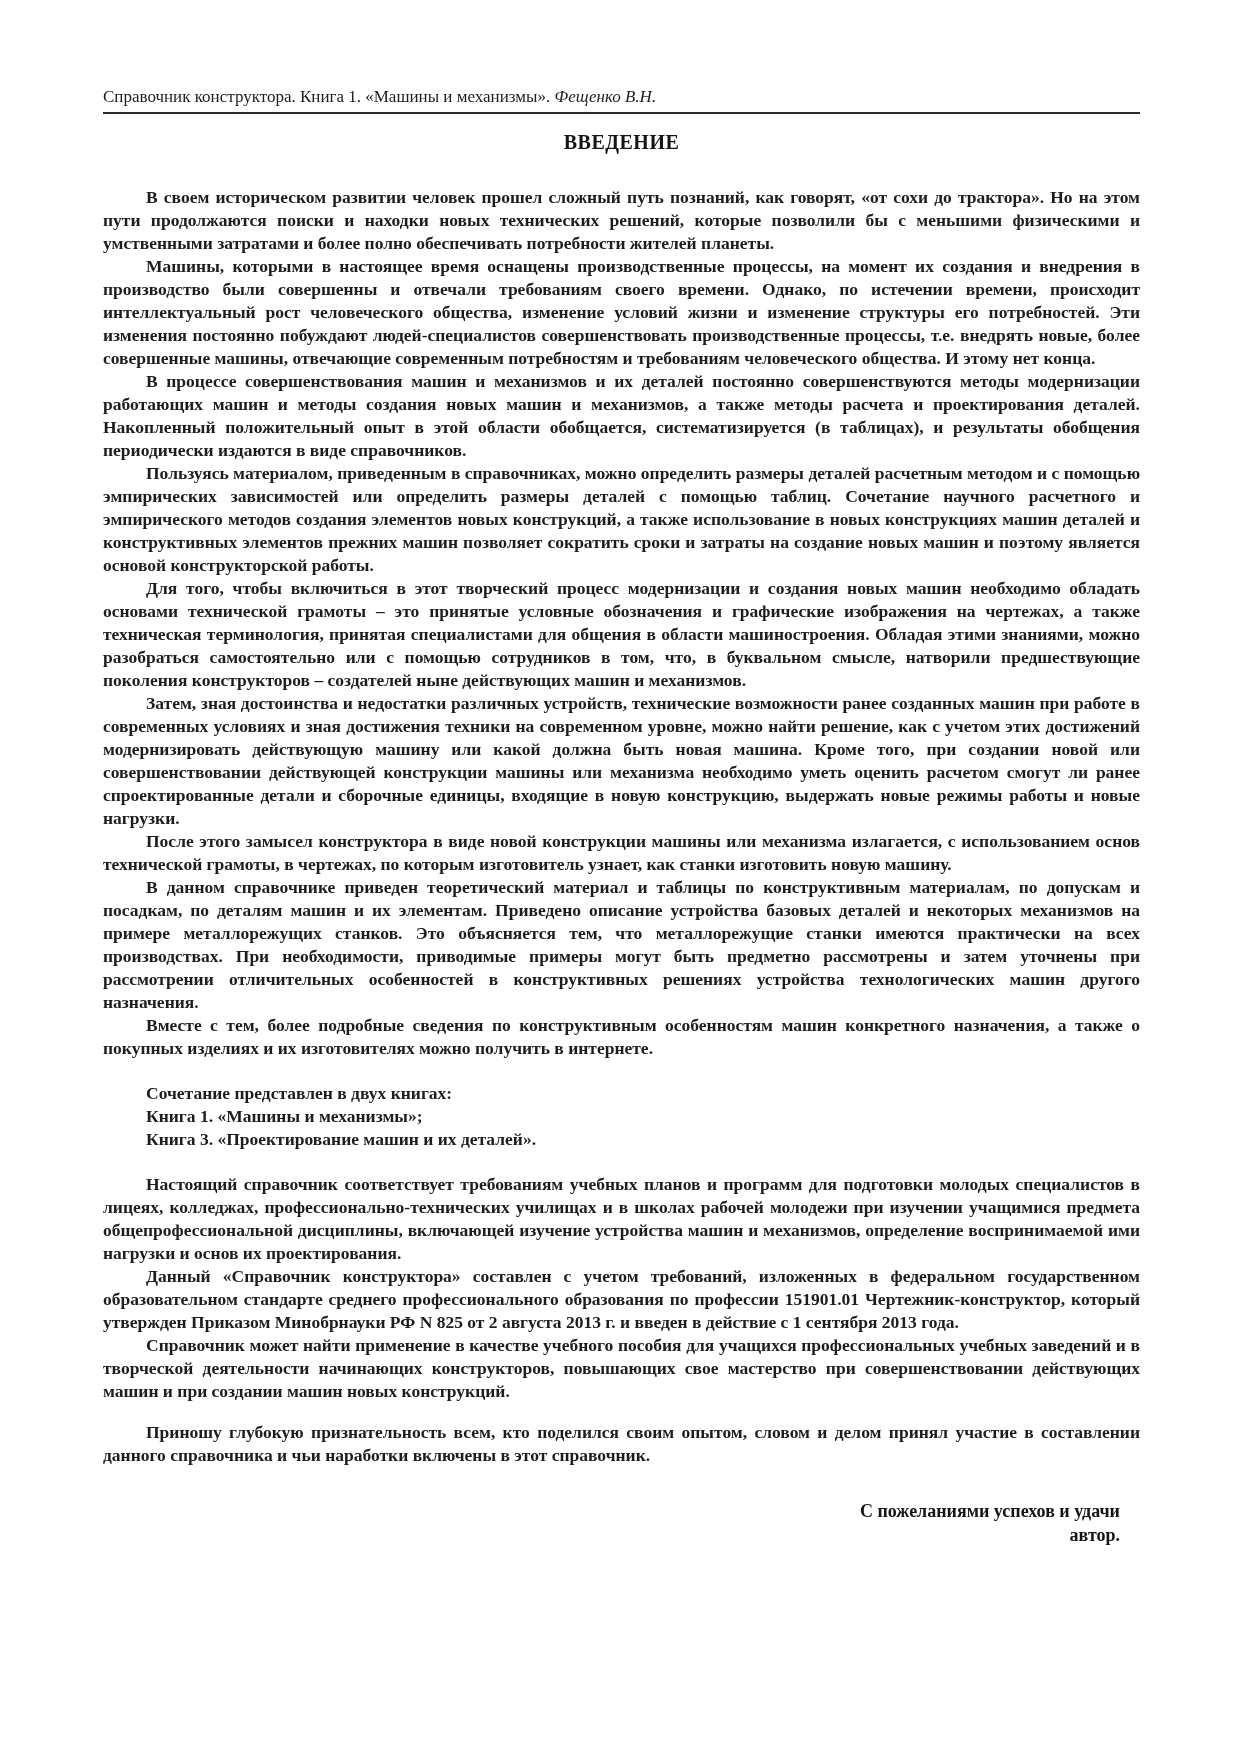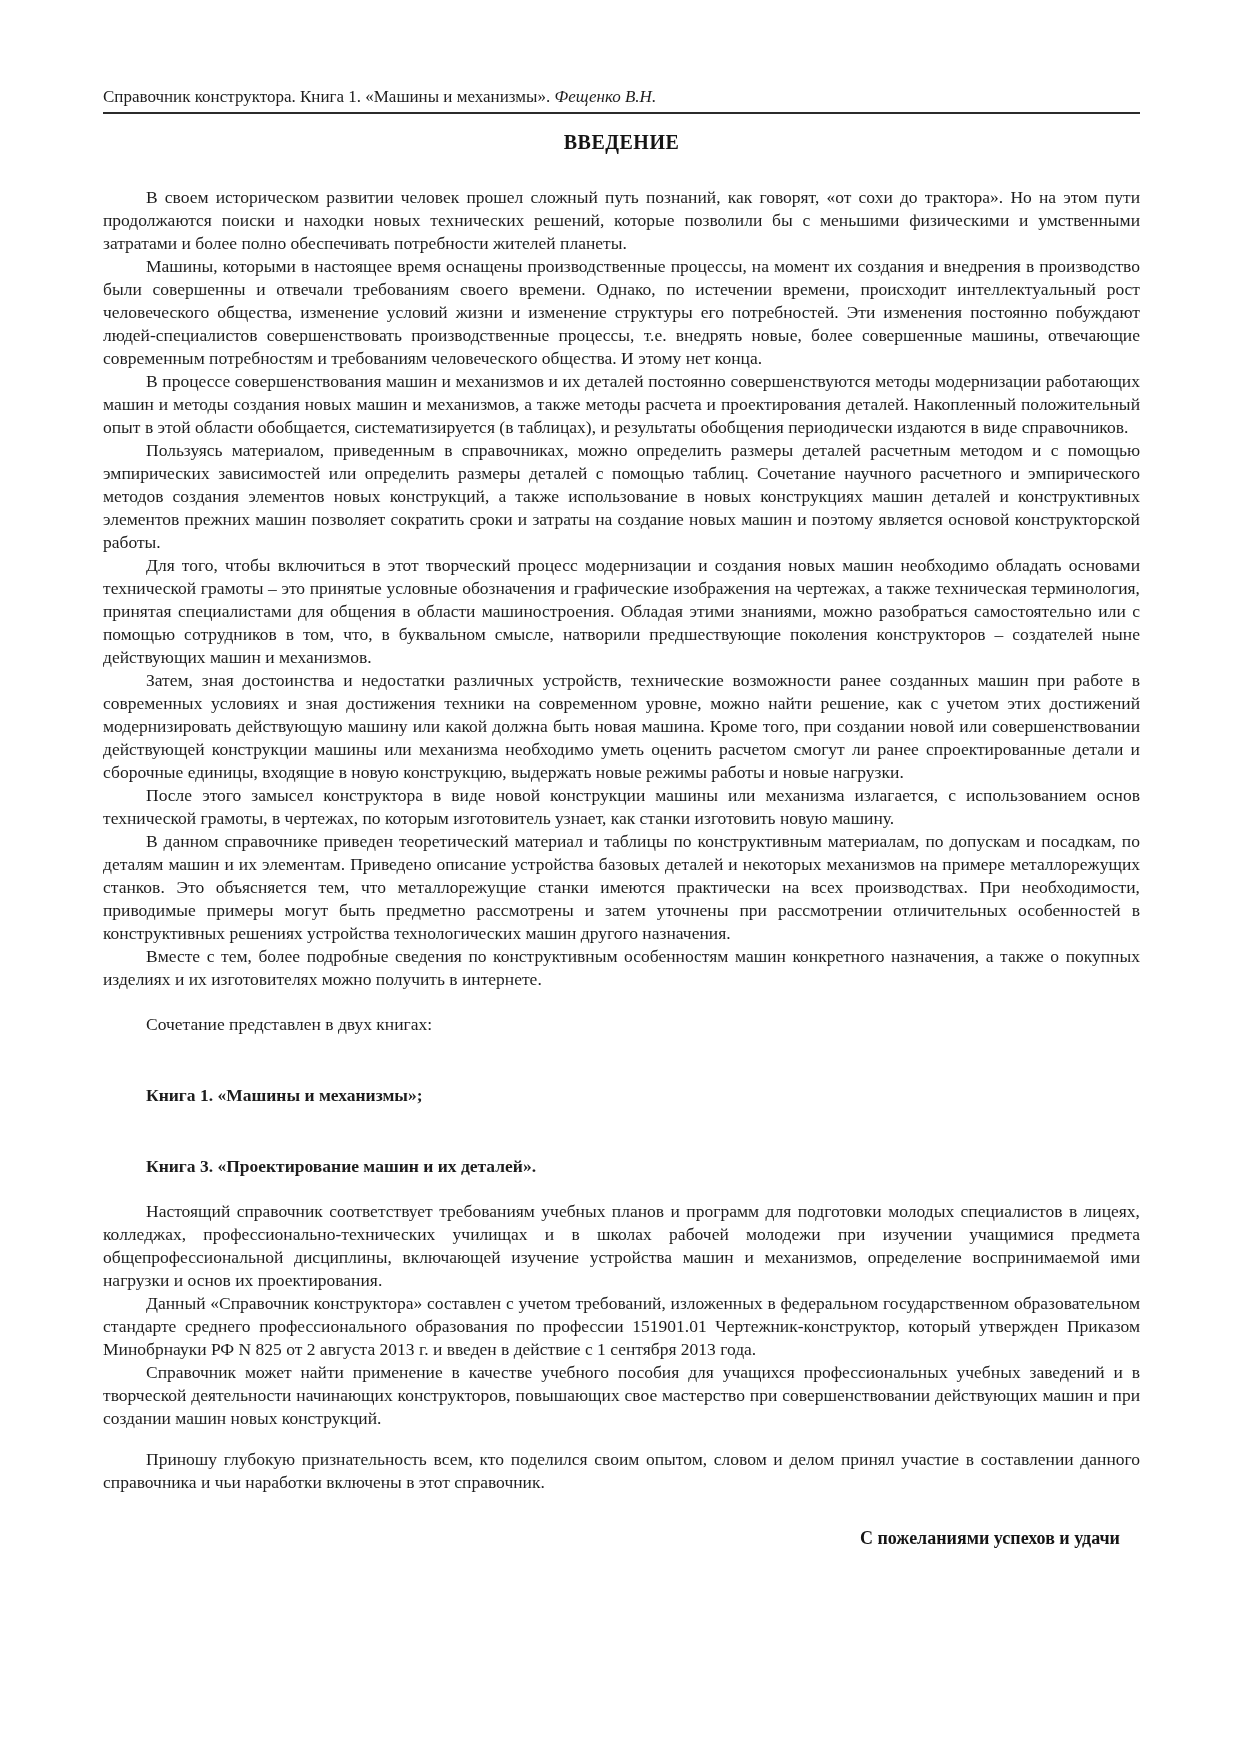--- a/index.html
+++ b/index.html
@@ -42,25 +42,25 @@
   .doc-body {
     margin-top: 28px;
     font-size: 17.5px;
     line-height: 23px;
     text-align: justify;
   }
   .doc-body p {
     margin: 0;
     padding: 0;
     text-indent: 43px;
+    font-weight: bold;
   }
   .doc-body p.book-line {
     font-weight: bold;
     text-align: left;
-    margin-top: 48px;
   }
   .gap {
     height: 22px;
   }
   .gap-sm {
     height: 18px;
   }
   .signoff {
     margin-top: 32px;
     text-align: right;
@@ -105,16 +105,17 @@
     <p>Настоящий справочник соответствует требованиям учебных планов и программ для подготовки молодых специалистов в лицеях, колледжах, профессионально-технических училищах и в школах рабочей молодежи при изучении учащимися предмета общепрофессиональной дисциплины, включающей изучение устройства машин и механизмов, определение воспринимаемой ими нагрузки и основ их проектирования.</p>
     <p>Данный «Справочник конструктора» составлен с учетом требований, изложенных в федеральном государственном образовательном стандарте среднего профессионального образования по профессии 151901.01 Чертежник-конструктор, который утвержден Приказом Минобрнауки РФ N 825 от 2 августа 2013 г. и введен в действие с 1 сентября 2013 года.</p>
     <p>Справочник может найти применение в качестве учебного пособия для учащихся профессиональных учебных заведений и в творческой деятельности начинающих конструкторов, повышающих свое мастерство при совершенствовании действующих машин и при создании машин новых конструкций.</p>
 
     <div class="gap-sm"></div>
 
     <p>Приношу глубокую признательность всем, кто поделился своим опытом, словом и делом принял участие в составлении данного справочника и чьи наработки включены в этот справочник.</p>
 
     <div class="signoff">
       <div>С пожеланиями успехов и удачи</div>
+      <div>автор.</div>
     </div>
 
   </div>
 </div>
 
 </body></html>

